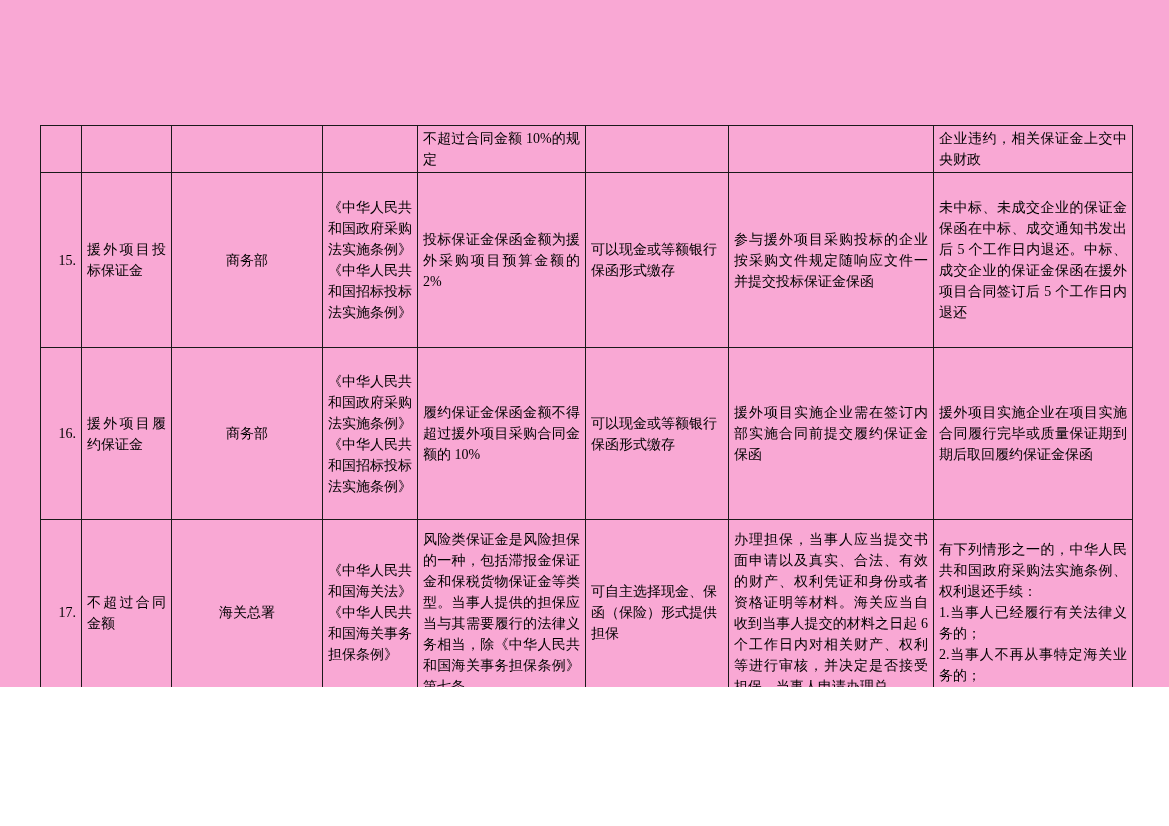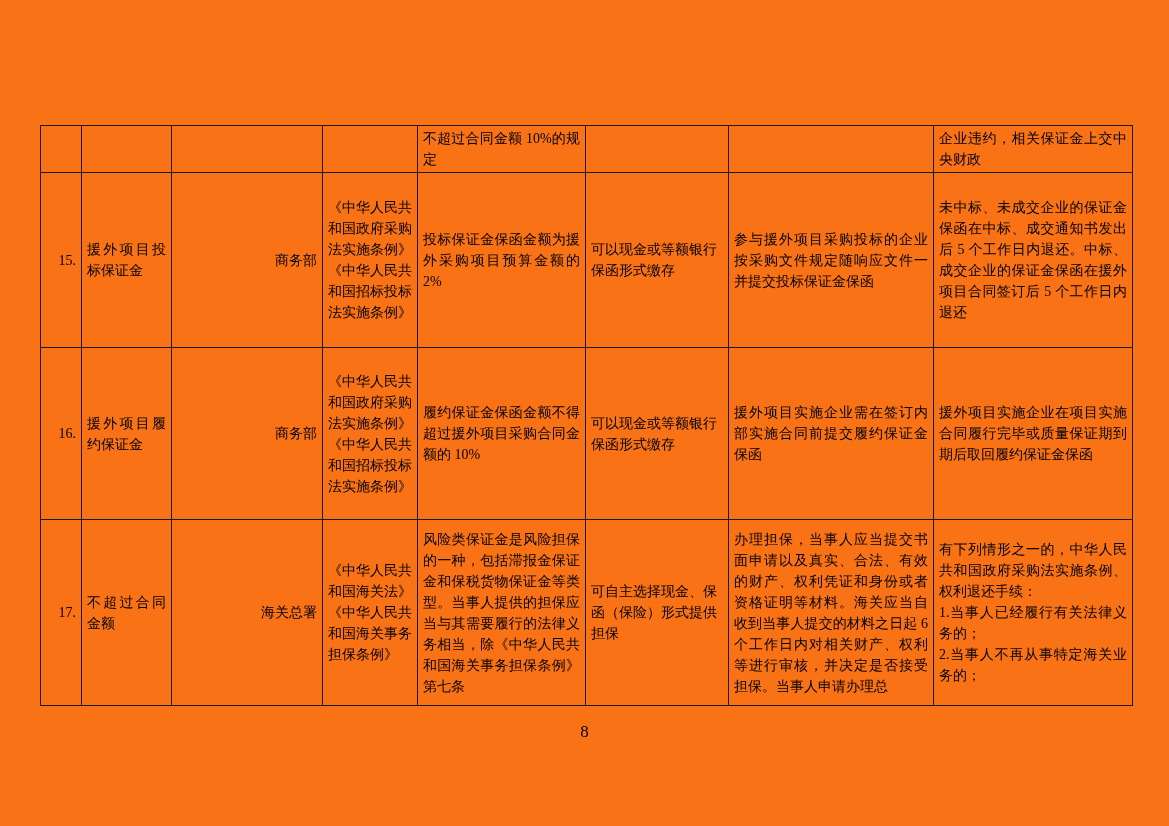--- a/index.html
+++ b/index.html
@@ -7,22 +7,22 @@
     padding: 0;
     background: #ffffff;
     width: 1169px;
     height: 826px;
     font-family: "Liberation Serif", "DejaVu Serif", serif;
     color: #000000;
   }
   .page {
     position: relative;
     width: 1169px;
-    height: 826px;
-    background: #f97316;
+    height: 687px;
+    background: #f9a8d4;
     overflow: hidden;
     text-decoration: underline;
   }
   table.gtable {
     position: absolute;
     left: 40px;
     top: 125px;
     width: 1092px;
     border-collapse: collapse;
     table-layout: fixed;
@@ -34,21 +34,21 @@
     vertical-align: middle;
     padding: 2px 5px;
     overflow: hidden;
     word-break: break-all;
   }
   td.c-num {
     text-align: right;
     padding: 2px 1px 2px 2px;
   }
   td.c-name   { text-align: justify; }
-  td.c-dept   { text-align: right; }
+  td.c-dept   { text-align: center; }
   td.c-legal  { text-align: justify; padding: 2px 4px; }
   td.c-amount { text-align: justify; }
   td.c-form   { text-align: left; }
   td.c-proc   { text-align: justify; }
   td.c-refund { text-align: justify; }
   td .para { margin: 0; text-align: justify; }
   tr.r-partial td { vertical-align: middle; }
   .page-number {
     position: absolute;
     left: 0;

